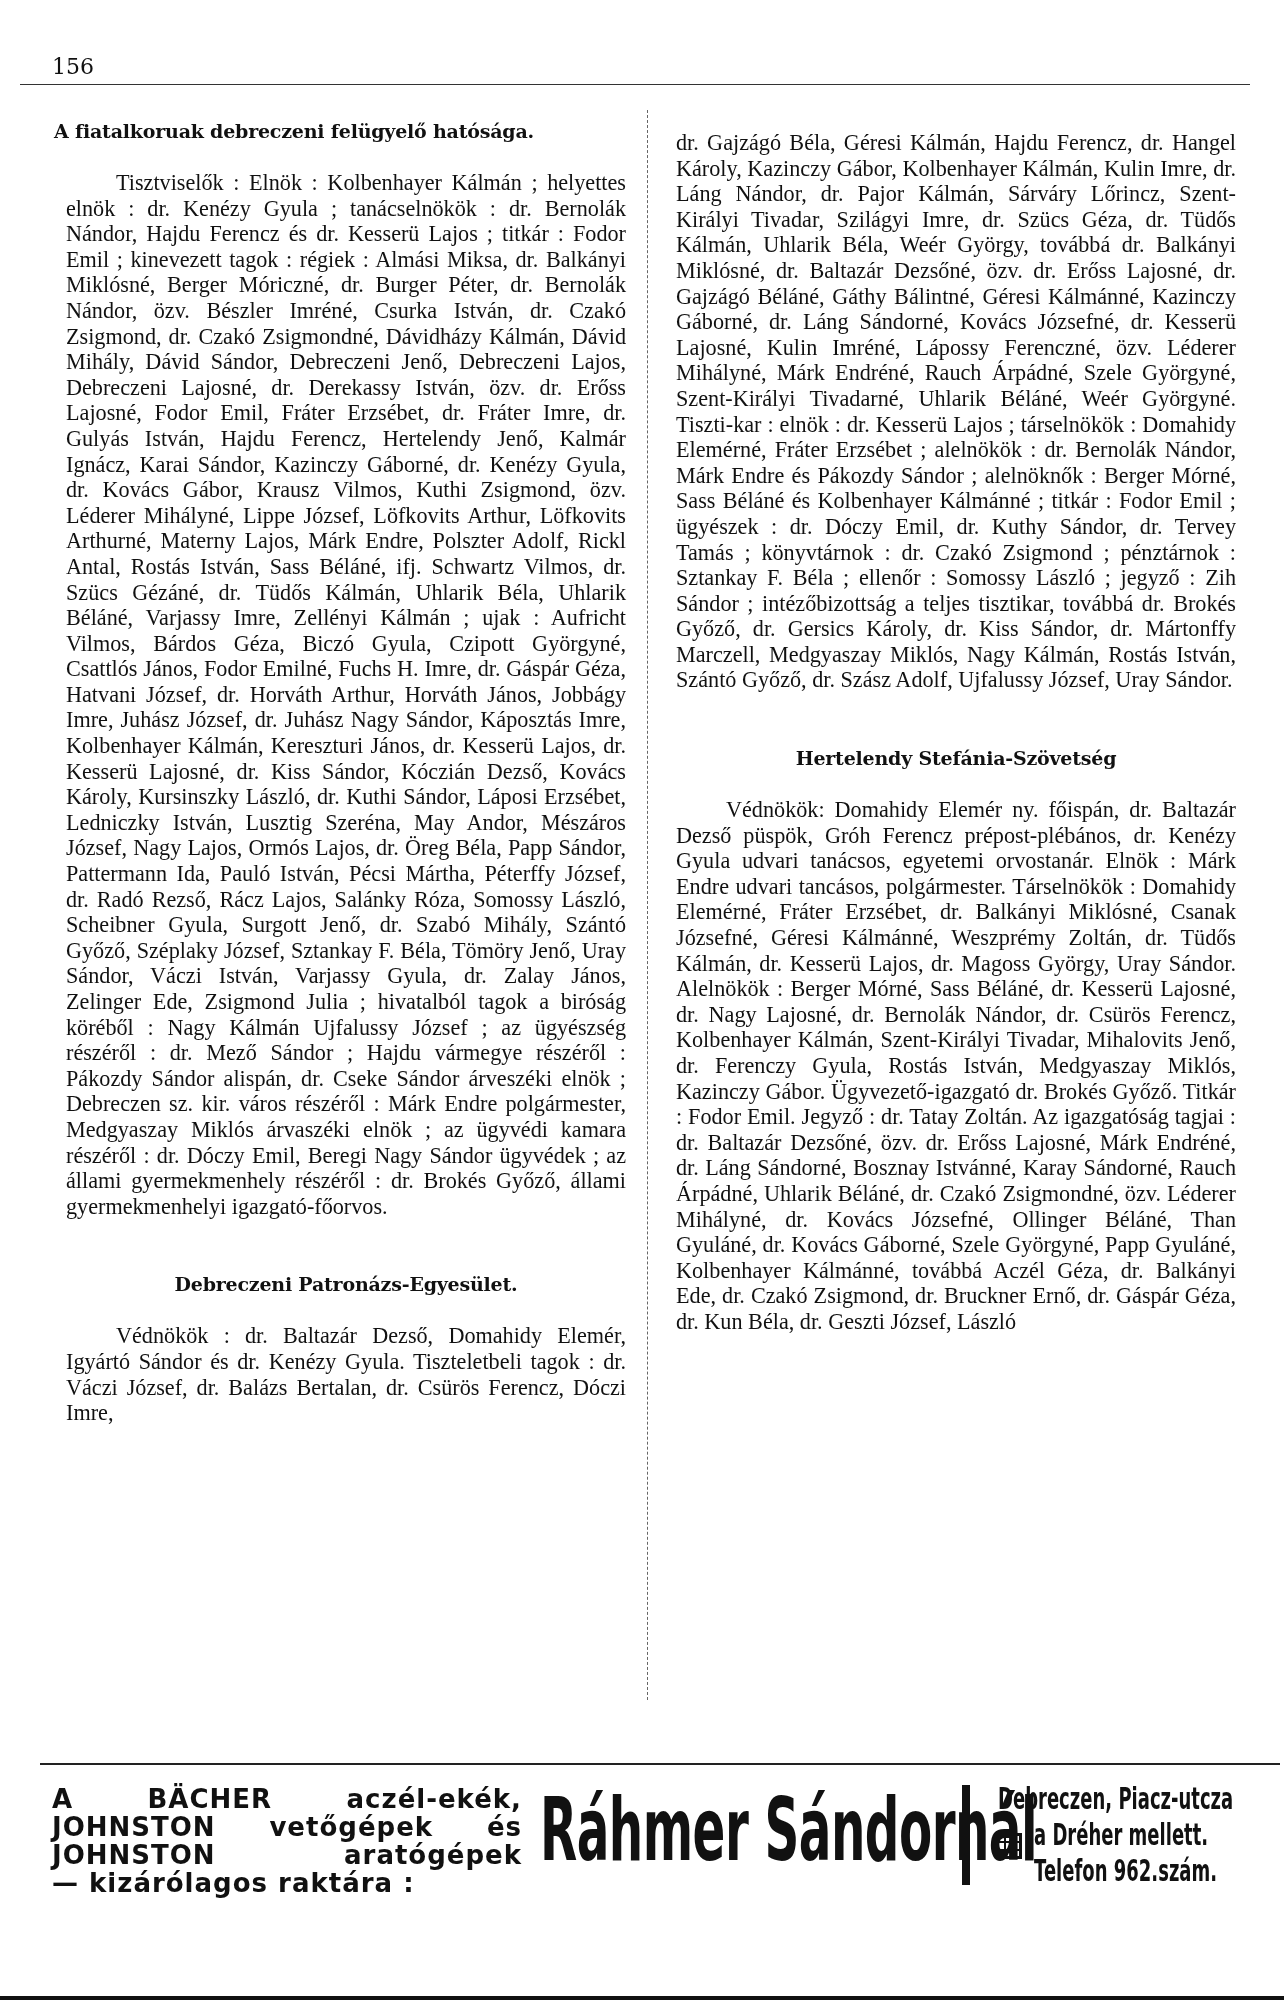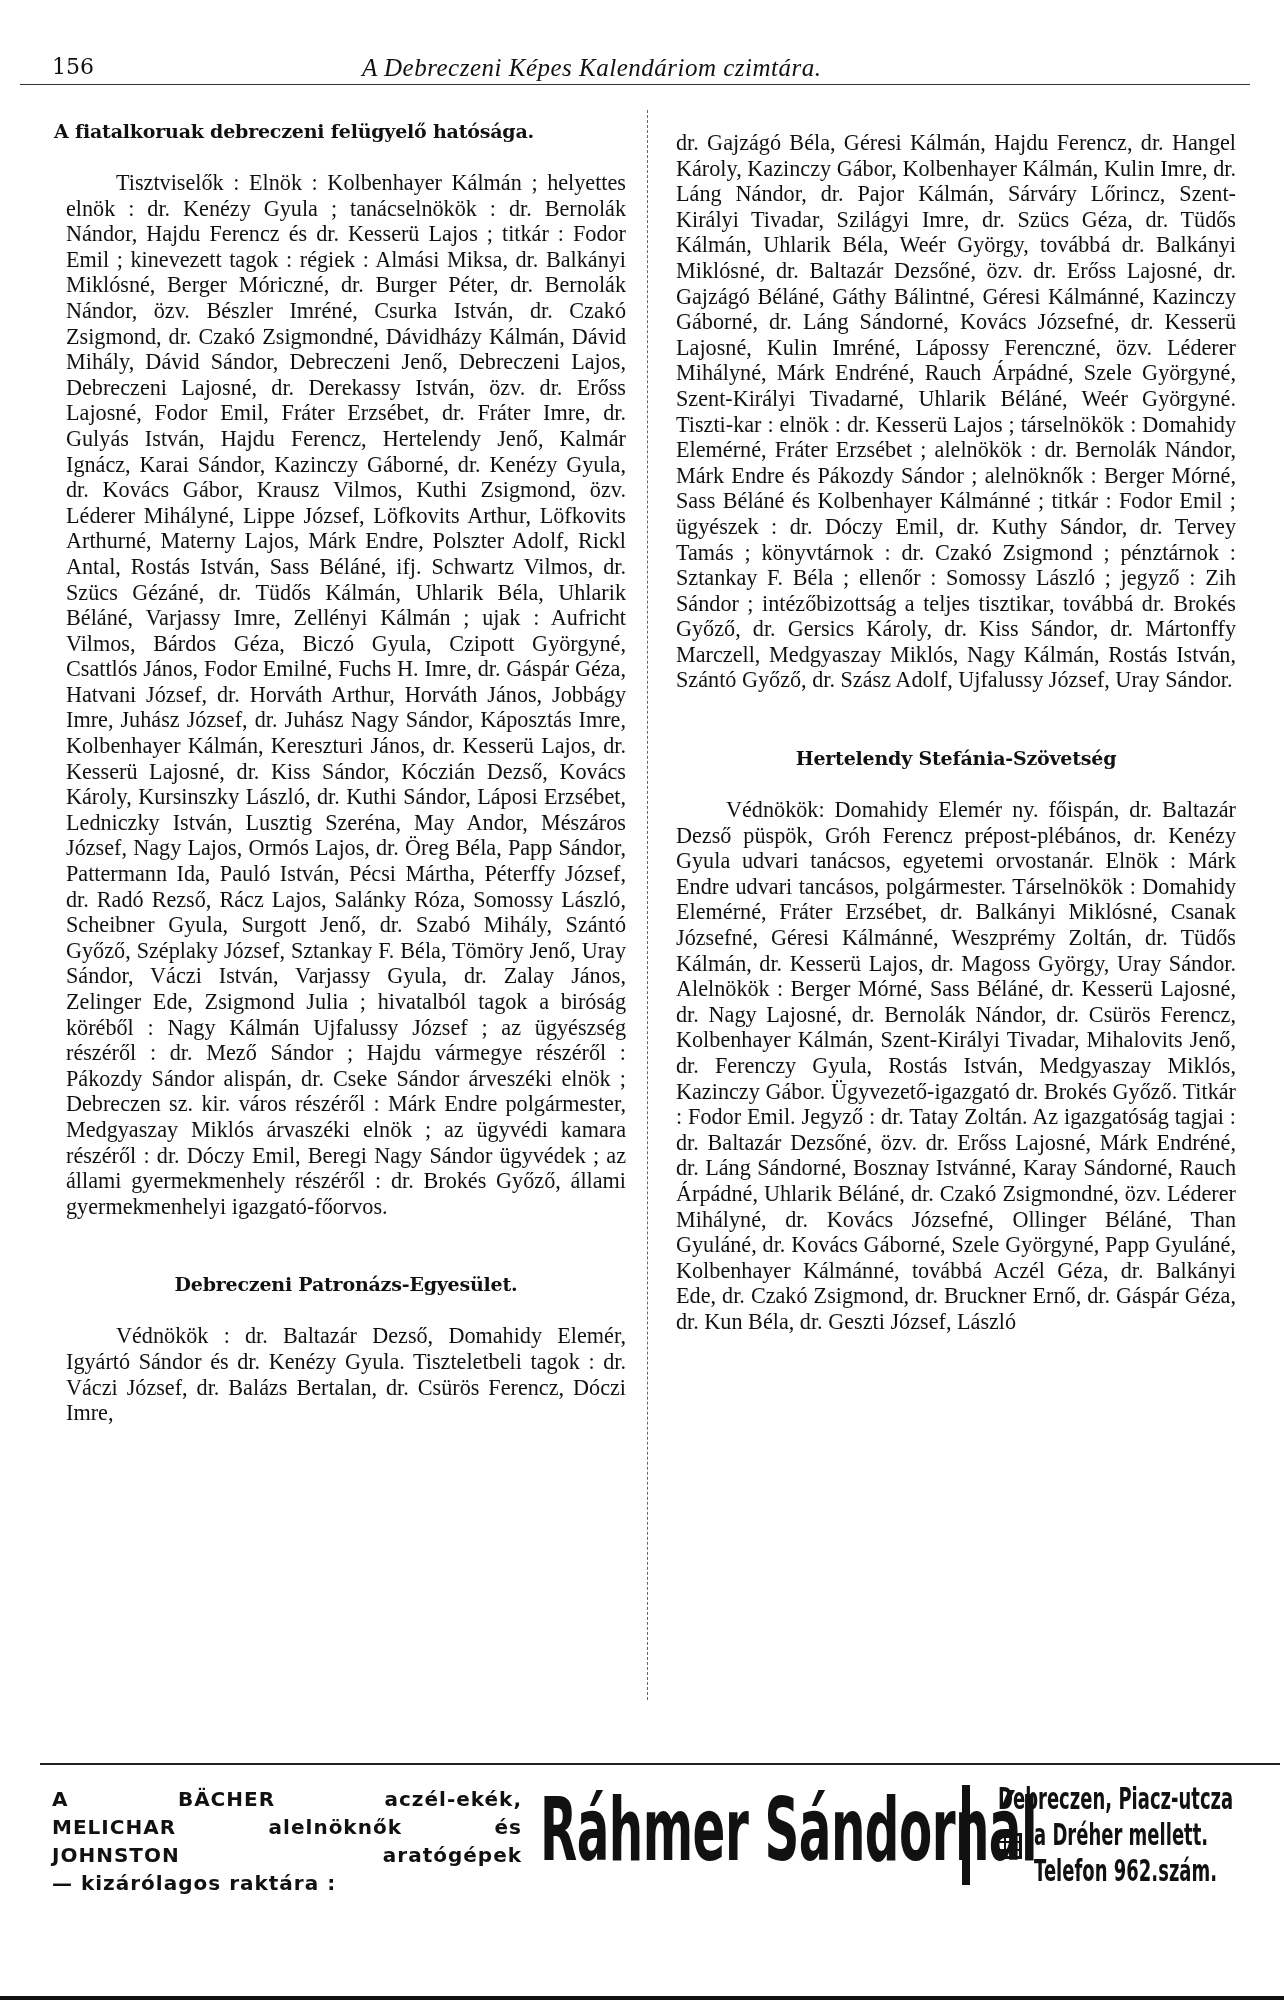--- a/index.html
+++ b/index.html
@@ -14,39 +14,38 @@
   .col-left { left: 54px; width: 584px; }
   .col-right { left: 664px; width: 584px; }
   .sec-title { font-family: "DejaVu Serif", serif; font-weight: bold; font-size: 19px; text-align: center; line-height: 26px; letter-spacing: -0.2px; }
   .sec-title.first { text-align: left; }
   .para { margin: 12px; text-indent: 50px; hyphens: manual; }
   .para.cont { text-indent: 0; }
   .gap-s { height: 14px; }
   .gap-l { height: 40px; }
   .ad-rule { position: absolute; top: 1763px; left: 40px; width: 1240px; border-top: 2px solid #222; }
   .ad { position: absolute; top: 1775px; left: 0; width: 1284px; height: 100px; }
-  .ad-left { position: absolute; left: 52px; top: 10px; width: 470px; font-family: "DejaVu Sans", sans-serif; font-weight: bold; font-size: 20px; line-height: 28px; letter-spacing: 1px; }
+  .ad-left { position: absolute; left: 52px; top: 10px; width: 470px; font-family: "DejaVu Sans", sans-serif; font-weight: bold; font-size: 26px; line-height: 28px; letter-spacing: 1px; }
   .ad-line { display: block; text-align: justify; text-align-last: justify; white-space: nowrap; }
   .ad-line.last { text-align-last: left; }
   .ad-store { position: absolute; left: 540px; top: 0; font-family: "DejaVu Sans", sans-serif; font-weight: bold; font-size: 88px; line-height: 110px; transform: scaleX(0.55); transform-origin: left top; letter-spacing: -1px; white-space: nowrap; }
   .ad-bar { position: absolute; left: 962px; top: 10px; width: 8px; height: 100px; background: #111; }
   .ad-right { position: absolute; left: 998px; top: 6px; font-family: "DejaVu Sans", sans-serif; font-weight: bold; font-size: 30px; line-height: 36px; transform: scaleX(0.6); transform-origin: left top; white-space: nowrap; }
   .ad-right .indent { padding-left: 60px; }
   .phone-icon { position: absolute; left: 996px; top: 58px; width: 22px; height: 22px; border: 2px solid #111; display: grid; grid-template-columns: repeat(3, 1fr); grid-template-rows: repeat(3, 1fr); }
   .phone-icon span { border: 1px solid #111; }
   .bottom-rule { position: absolute; top: 1996px; left: 0; width: 1284px; border-top: 4px solid #111; }
 </style>
 </head>
 <body>
 
 <div class="page">
 
   <div class="running-head">
     <span class="page-number">156</span>
-    <span class="running-title">A Debreczeni Képes Kalendáriom czimtára.</span>
   </div>
   <div class="head-rule"></div>
   <div class="col-rule"></div>
 
   <div class="col col-left">
     <div class="sec-title first">A fiatalkoruak debreczeni felügyelő hatósága.</div>
     <div class="gap-s"></div>
     <p class="para">Tisztviselők : Elnök : Kolbenhayer Kálmán ; helyettes elnök : dr. Kenézy Gyula ; tanácselnökök : dr. Bernolák Nándor, Hajdu Ferencz és dr. Kesserü Lajos ; titkár : Fodor Emil ; kinevezett tagok : régiek : Almási Miksa, dr. Balkányi Miklósné, Berger Móriczné, dr. Burger Péter, dr. Bernolák Nándor, özv. Bészler Imréné, Csurka István, dr. Czakó Zsigmond, dr. Czakó Zsigmondné, Dávidházy Kálmán, Dávid Mihály, Dávid Sándor, Debreczeni Jenő, Debreczeni Lajos, Debreczeni Lajosné, dr. Derekassy István, özv. dr. Erőss Lajosné, Fodor Emil, Fráter Erzsébet, dr. Fráter Imre, dr. Gulyás István, Hajdu Ferencz, Hertelendy Jenő, Kalmár Ignácz, Karai Sándor, Kazinczy Gáborné, dr. Kenézy Gyula, dr. Kovács Gábor, Krausz Vilmos, Kuthi Zsigmond, özv. Léderer Mihályné, Lippe József, Löfkovits Arthur, Löfkovits Arthurné, Materny Lajos, Márk Endre, Polszter Adolf, Rickl Antal, Rostás István, Sass Béláné, ifj. Schwartz Vilmos, dr. Szücs Gézáné, dr. Tüdős Kálmán, Uhlarik Béla, Uhlarik Béláné, Varjassy Imre, Zellényi Kálmán ; ujak : Aufricht Vilmos, Bárdos Géza, Biczó Gyula, Czipott Györgyné, Csattlós János, Fodor Emilné, Fuchs H. Imre, dr. Gáspár Géza, Hatvani József, dr. Horváth Arthur, Horváth János, Jobbágy Imre, Juhász József, dr. Juhász Nagy Sándor, Káposztás Imre, Kolbenhayer Kálmán, Kereszturi János, dr. Kesserü Lajos, dr. Kesserü Lajosné, dr. Kiss Sándor, Kóczián Dezső, Kovács Károly, Kursinszky László, dr. Kuthi Sándor, Láposi Erzsébet, Ledniczky István, Lusztig Szeréna, May Andor, Mészáros József, Nagy Lajos, Ormós Lajos, dr. Öreg Béla, Papp Sándor, Pattermann Ida, Pauló István, Pécsi Mártha, Péterffy József, dr. Radó Rezső, Rácz Lajos, Salánky Róza, Somossy László, Scheibner Gyula, Surgott Jenő, dr. Szabó Mihály, Szántó Győző, Széplaky József, Sztankay F. Béla, Tömöry Jenő, Uray Sándor, Váczi István, Varjassy Gyula, dr. Zalay János, Zelinger Ede, Zsigmond Julia ; hivatalból tagok a biróság köréből : Nagy Kálmán Ujfalussy József ; az ügyészség részéről : dr. Mező Sándor ; Hajdu vármegye részéről : Pákozdy Sándor alispán, dr. Cseke Sándor árveszéki elnök ; Debreczen sz. kir. város részéről : Márk Endre polgármester, Medgyaszay Miklós árvaszéki elnök ; az ügyvédi kamara részéről : dr. Dóczy Emil, Beregi Nagy Sándor ügyvédek ; az állami gyermekmenhely részéről : dr. Brokés Győző, állami gyermekmenhelyi igazgató-főorvos.</p>
     <div class="gap-l"></div>
     <div class="sec-title">Debreczeni Patronázs-Egyesület.</div>
@@ -60,21 +59,21 @@
     <div class="sec-title">Hertelendy Stefánia-Szövetség</div>
     <div class="gap-s"></div>
     <p class="para">Védnökök: Domahidy Elemér ny. főispán, dr. Baltazár Dezső püspök, Gróh Ferencz prépost-plébános, dr. Kenézy Gyula udvari tanácsos, egyetemi orvostanár. Elnök : Márk Endre udvari tancásos, polgármester. Társelnökök : Domahidy Elemérné, Fráter Erzsébet, dr. Balkányi Miklósné, Csanak Józsefné, Géresi Kálmánné, Weszprémy Zoltán, dr. Tüdős Kálmán, dr. Kesserü Lajos, dr. Magoss György, Uray Sándor. Alelnökök : Berger Mórné, Sass Béláné, dr. Kesserü Lajosné, dr. Nagy Lajosné, dr. Bernolák Nándor, dr. Csürös Ferencz, Kolbenhayer Kálmán, Szent-Királyi Tivadar, Mihalovits Jenő, dr. Ferenczy Gyula, Rostás István, Medgyaszay Miklós, Kazinczy Gábor. Ügyvezető-igazgató dr. Brokés Győző. Titkár : Fodor Emil. Jegyző : dr. Tatay Zoltán. Az igazgatóság tagjai : dr. Baltazár Dezsőné, özv. dr. Erőss Lajosné, Márk Endréné, dr. Láng Sándorné, Bosznay Istvánné, Karay Sándorné, Rauch Árpádné, Uhlarik Béláné, dr. Czakó Zsigmondné, özv. Léderer Mihályné, dr. Kovács Józsefné, Ollinger Béláné, Than Gyuláné, dr. Kovács Gáborné, Szele Györgyné, Papp Gyuláné, Kolbenhayer Kálmánné, továbbá Aczél Géza, dr. Balkányi Ede, dr. Czakó Zsigmond, dr. Bruckner Ernő, dr. Gáspár Géza, dr. Kun Béla, dr. Geszti József, László</p>
   </div>
 
   <div class="ad-rule"></div>
 
   <div class="ad">
     <div class="ad-left">
       <span class="ad-line">A BÄCHER aczél-ekék,</span>
-      <span class="ad-line">MELICHAR alelnöknők és</span>
+      <span class="ad-line">JOHNSTON vetőgépek és</span>
       <span class="ad-line">JOHNSTON aratógépek</span>
       <span class="ad-line last">— kizárólagos raktára :</span>
     </div>
     <div class="ad-store">Ráhmer Sándornál</div>
     <div class="ad-bar"></div>
     <div class="ad-right">
       <div>Debreczen, Piacz-utcza</div>
       <div class="indent">a Dréher mellett.</div>
       <div class="indent">Telefon 962.szám.</div>
     </div>

